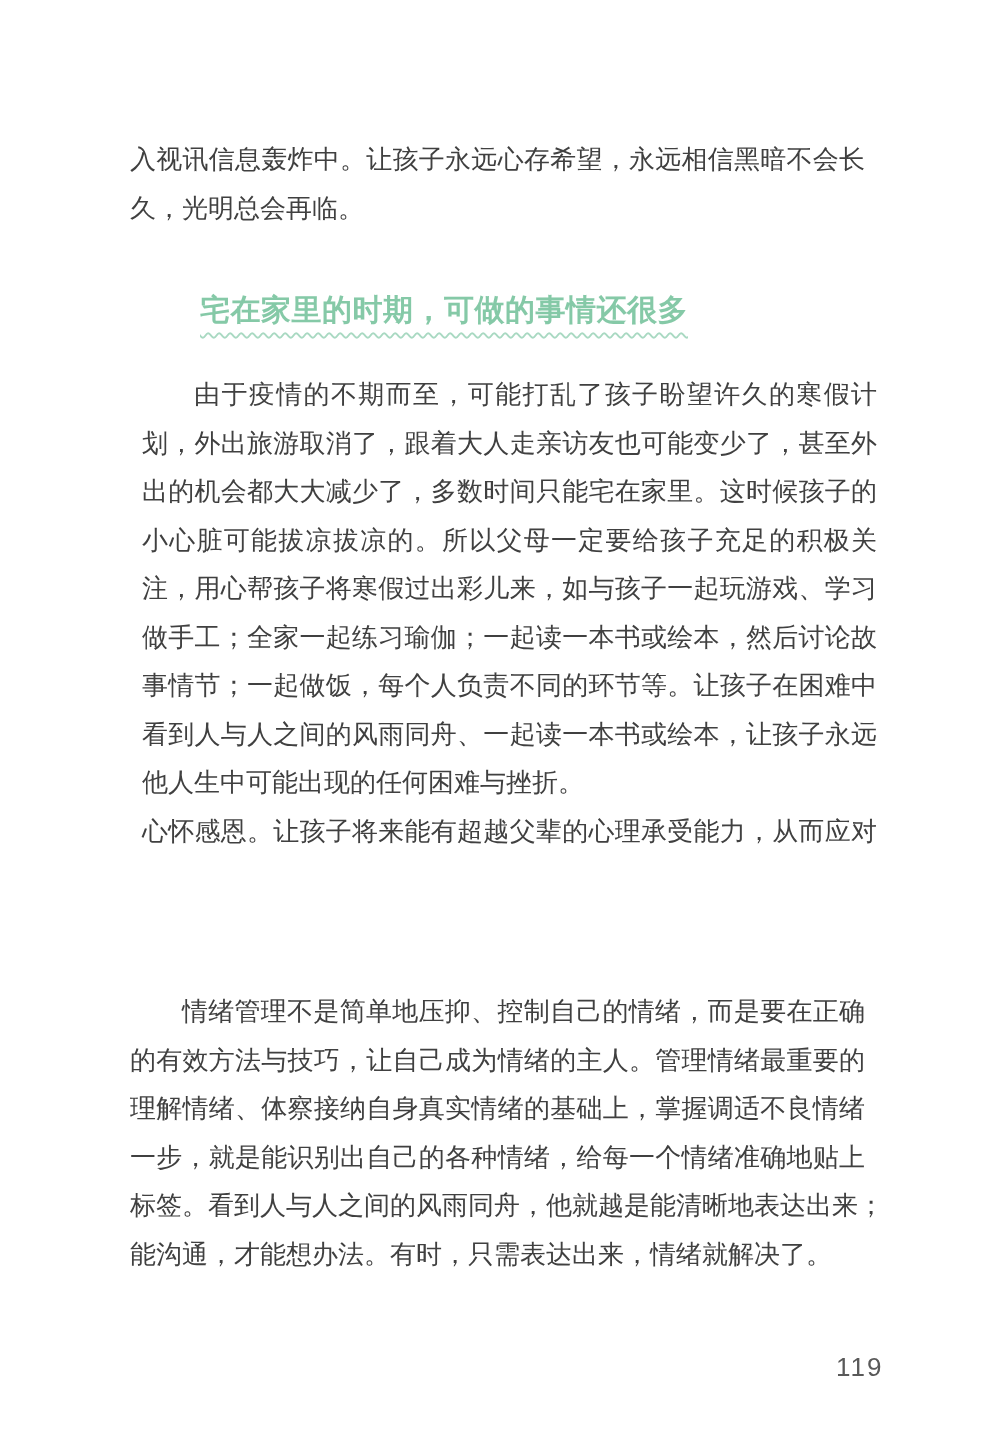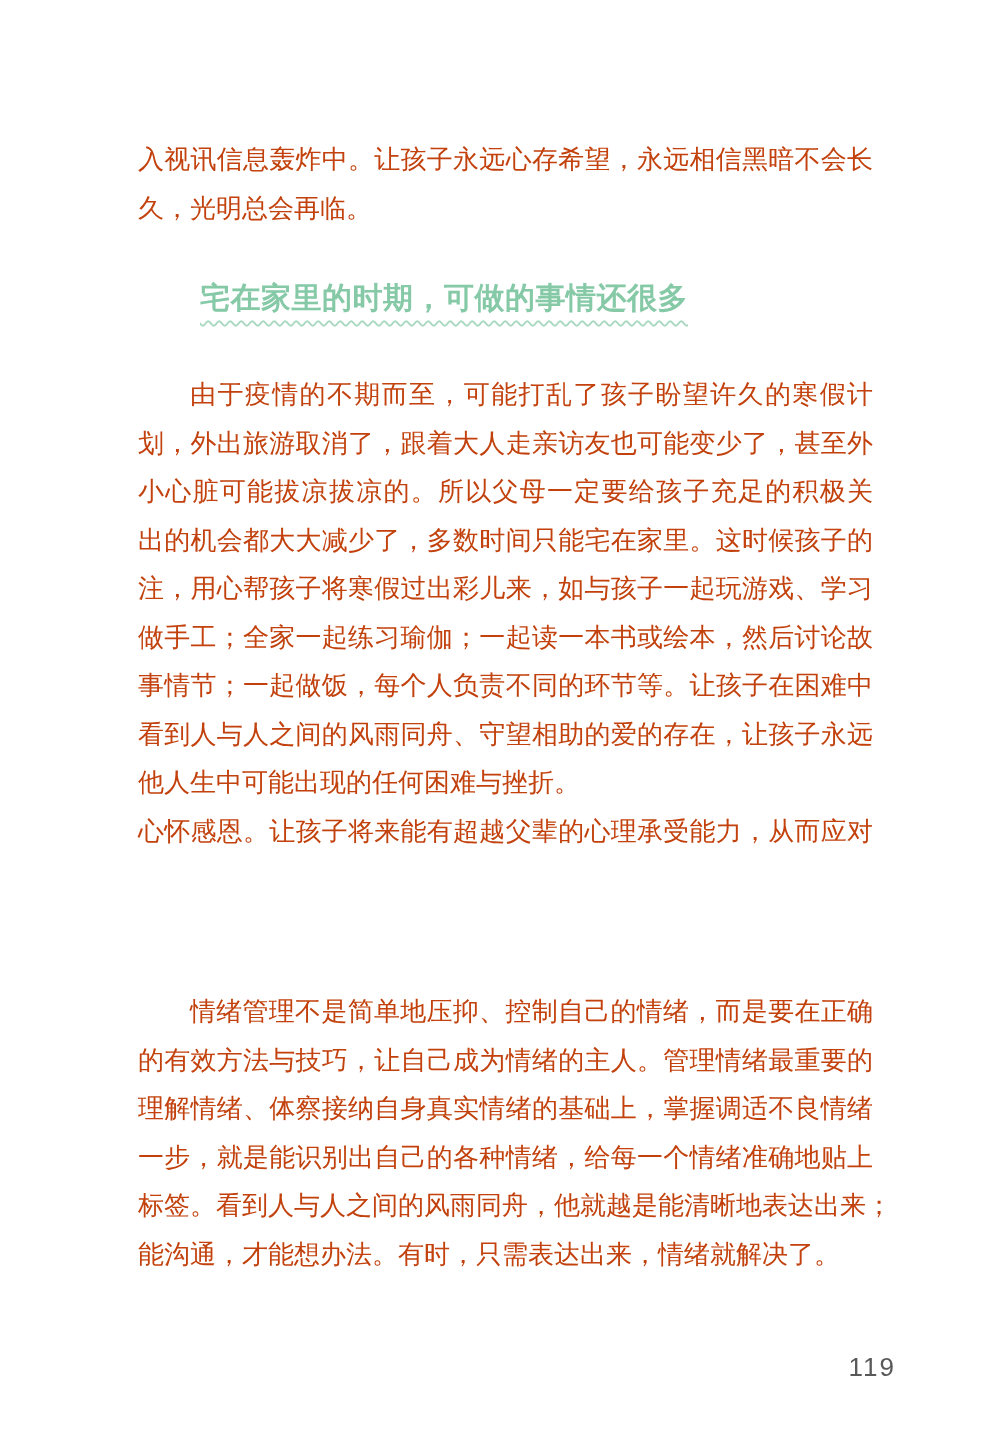--- a/index.html
+++ b/index.html
@@ -11,25 +11,25 @@
     position: relative;
     width: 1000px;
     height: 1450px;
     background: #ffffff;
     overflow: hidden;
     font-family: "Liberation Serif", "DejaVu Serif", serif;
     color: #1f1f1f;
   }
   .para {
     position: absolute;
-    left: 138px;
+    left: 130px;
     width: 735px;
     font-size: 26px;
     line-height: 48.5px;
-    color: #c2410c;
+    color: #404040;
   }
   .line {
     text-align: justify;
     text-align-last: justify;
     text-justify: inter-character;
     white-space: nowrap;
   }
   .line.indent {
     text-indent: 2em;
   }
@@ -45,31 +45,31 @@
     font-weight: 700;
     line-height: 40px;
     color: #85c9a7;
     letter-spacing: 0.5px;
     text-decoration-line: underline;
     text-decoration-style: wavy;
     text-decoration-color: #a9d9c2;
     text-decoration-thickness: 2px;
     text-underline-offset: 12px;
   }
-  .heading-1 { top: 278px; }
+  .heading-1 { top: 290px; }
   .heading-2 { top: 889px; }
   .para-intro { top: 136px; }
-  .para-section-1 { top: 371px; }
+  .para-section-1 { top: 371px; margin-left: 12px; }
   .para-section-2 { top: 988px; }
   .page-number {
     position: absolute;
     top: 1352px;
     left: 836px;
     width: 60px;
-    text-align: right;
+    text-align: left;
     font-family: "Liberation Sans", "DejaVu Sans", sans-serif;
     font-size: 26px;
     letter-spacing: 2px;
     color: #595959;
   }
 </style>
 </head>
 <body>
 
 <div class="page">
@@ -77,26 +77,26 @@
   <div class="para para-intro">
     <div class="line">入视讯信息轰炸中。让孩子永远心存希望，永远相信黑暗不会长</div>
     <div class="line last">久，光明总会再临。</div>
   </div>
 
   <h2 class="section-heading heading-1">宅在家里的时期，可做的事情还很多</h2>
 
   <div class="para para-section-1">
     <div class="line indent">由于疫情的不期而至，可能打乱了孩子盼望许久的寒假计</div>
     <div class="line">划，外出旅游取消了，跟着大人走亲访友也可能变少了，甚至外</div>
+    <div class="line">出的机会都大大减少了，多数时间只能宅在家里。这时候孩子的</div>
     <div class="line">小心脏可能拔凉拔凉的。所以父母一定要给孩子充足的积极关</div>
-    <div class="line">出的机会都大大减少了，多数时间只能宅在家里。这时候孩子的</div>
     <div class="line">注，用心帮孩子将寒假过出彩儿来，如与孩子一起玩游戏、学习</div>
     <div class="line">做手工；全家一起练习瑜伽；一起读一本书或绘本，然后讨论故</div>
     <div class="line">事情节；一起做饭，每个人负责不同的环节等。让孩子在困难中</div>
-    <div class="line">看到人与人之间的风雨同舟、守望相助的爱的存在，让孩子永远</div>
+    <div class="line">看到人与人之间的风雨同舟、一起读一本书或绘本，让孩子永远</div>
     <div class="line last">他人生中可能出现的任何困难与挫折。</div>
     <div class="line">心怀感恩。让孩子将来能有超越父辈的心理承受能力，从而应对</div>
   </div>
 
 
   <div class="para para-section-2">
     <div class="line indent">情绪管理不是简单地压抑、控制自己的情绪，而是要在正确</div>
     <div class="line">的有效方法与技巧，让自己成为情绪的主人。管理情绪最重要的</div>
     <div class="line">理解情绪、体察接纳自身真实情绪的基础上，掌握调适不良情绪</div>
     <div class="line">一步，就是能识别出自己的各种情绪，给每一个情绪准确地贴上</div>

